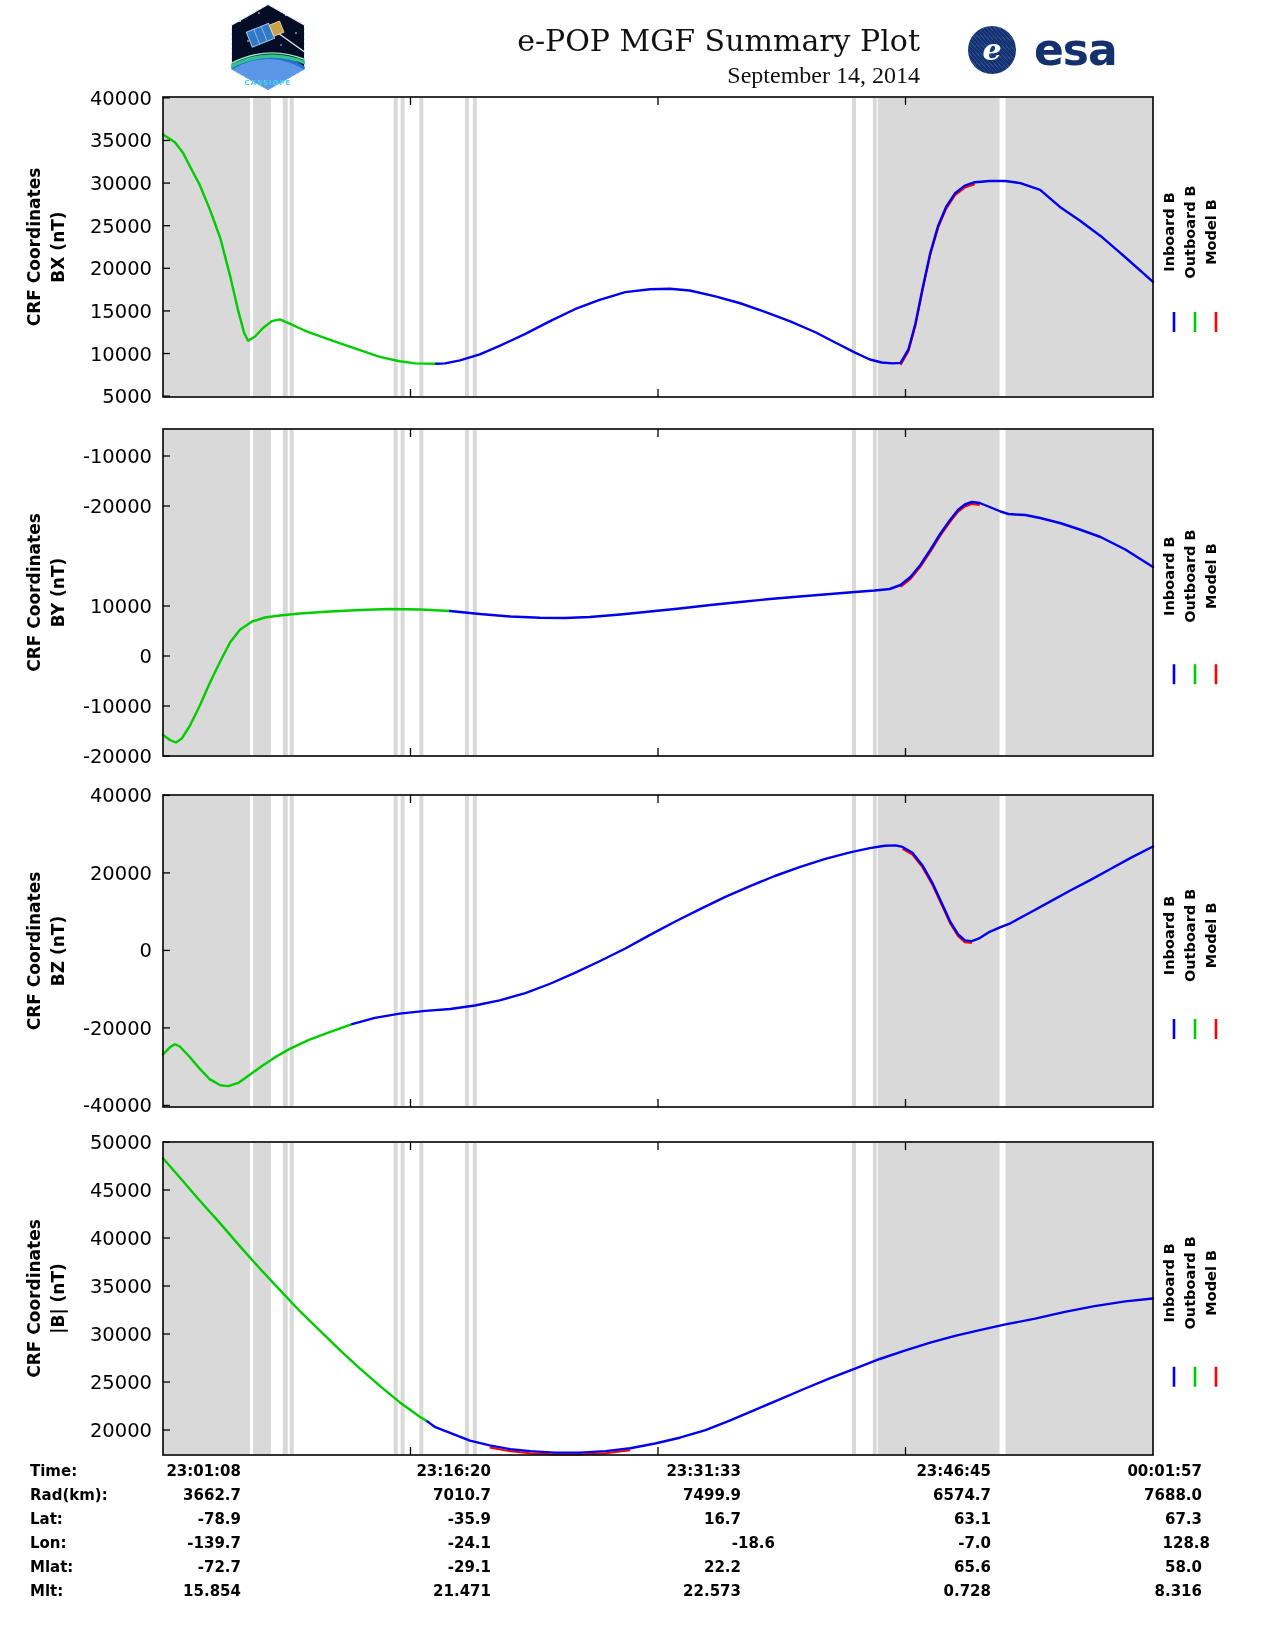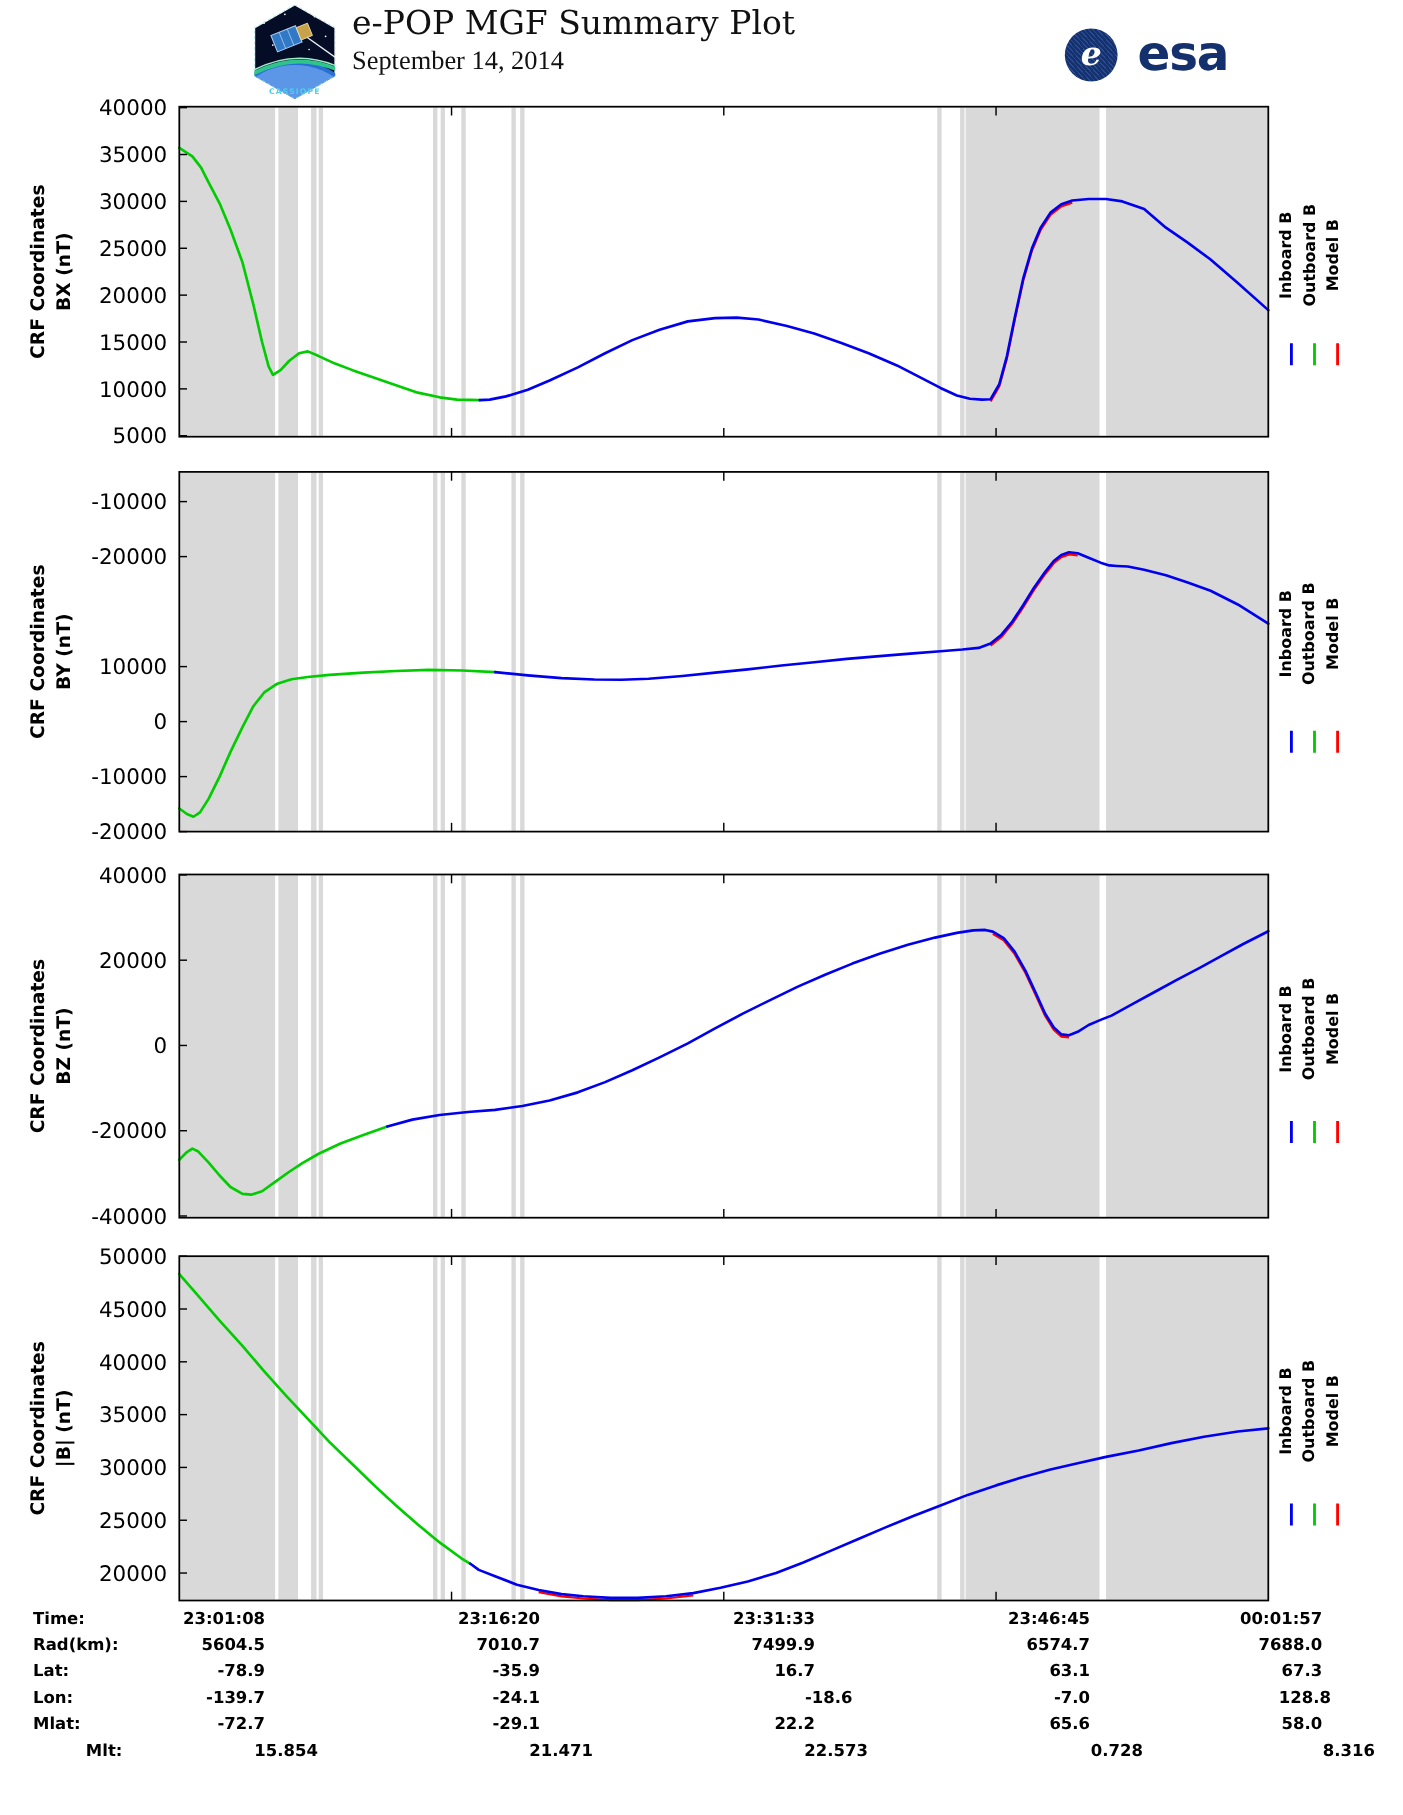--- a/index.html
+++ b/index.html
@@ -1,19 +1,19 @@
 <!DOCTYPE html>
 <html><head>
 <meta charset="utf-8">
 <style>
   html,body{margin:0;padding:0;background:#ffffff;}
   #page{position:relative;width:1275px;height:1650px;background:#fff;overflow:hidden;
         font-family:"DejaVu Sans",sans-serif;color:#000;}
   #chart-svg{position:absolute;left:0;top:0;}
-  .title-block{position:absolute;left:320px;top:4px;width:600px;text-align:left;}
+  .title-block{position:absolute;left:320px;top:23px;width:600px;text-align:right;}
   .title-line1{font-family:"DejaVu Serif",serif;font-size:30px;color:#111;}
   .title-line2{font-family:Liberation Serif, serif;font-size:24px;color:#111;margin-top:4px;}
   .esa-logo{position:absolute;left:968px;top:26px;display:flex;align-items:center;}
   .esa-globe{width:48px;height:48px;border-radius:50%;
      background:repeating-linear-gradient(48deg,#14316e 0 2px,#2a4a8f 2px 3px);
      display:flex;align-items:center;justify-content:center;}
   .esa-globe span{color:#fff;font-family:"DejaVu Serif",serif;font-style:italic;
      font-weight:bold;font-size:30px;line-height:1;}
   .esa-text{font-family:"DejaVu Sans",sans-serif;font-weight:bold;font-size:44px;
      color:#14316e;letter-spacing:-1px;margin-left:18px;line-height:1;}
@@ -263,21 +263,21 @@
       <div class="axis-row" style="top: 0px;">
         <span class="rlabel">Time:</span>
         <span class="rval" style="left: 161px;">23:01:08</span>
         <span class="rval" style="left: 411px;">23:16:20</span>
         <span class="rval" style="left: 661px;">23:31:33</span>
         <span class="rval" style="left: 911px;">23:46:45</span>
         <span class="rval" style="left: 1122px;">00:01:57</span>
       </div>
       <div class="axis-row" style="top: 24px;">
         <span class="rlabel">Rad(km):</span>
-        <span class="rval" style="left: 161px;">5604.5</span>
+        <span class="rval" style="left: 161px;">3662.7</span>
         <span class="rval" style="left: 411px;">7010.7</span>
         <span class="rval" style="left: 661px;">7499.9</span>
         <span class="rval" style="left: 911px;">6574.7</span>
         <span class="rval" style="left: 1122px;">7688.0</span>
       </div>
       <div class="axis-row" style="top: 48px;">
         <span class="rlabel">Lat:</span>
         <span class="rval" style="left: 161px;">-78.9</span>
         <span class="rval" style="left: 411px;">-35.9</span>
         <span class="rval" style="left: 661px;">16.7</span>
@@ -293,21 +293,21 @@
         <span class="rval" style="left: 1130px;">128.8</span>
       </div>
       <div class="axis-row" style="top: 96px;">
         <span class="rlabel">Mlat:</span>
         <span class="rval" style="left: 161px;">-72.7</span>
         <span class="rval" style="left: 411px;">-29.1</span>
         <span class="rval" style="left: 661px;">22.2</span>
         <span class="rval" style="left: 911px;">65.6</span>
         <span class="rval" style="left: 1122px;">58.0</span>
       </div>
-      <div class="axis-row" style="top: 120px; margin-left: 48px;">
+      <div class="axis-row" style="top: 120px;">
         <span class="rlabel">Mlt:</span>
         <span class="rval" style="left: 161px;">15.854</span>
         <span class="rval" style="left: 411px;">21.471</span>
         <span class="rval" style="left: 661px;">22.573</span>
         <span class="rval" style="left: 911px;">0.728</span>
         <span class="rval" style="left: 1122px;">8.316</span>
       </div>
     </div>
 
 </div>

